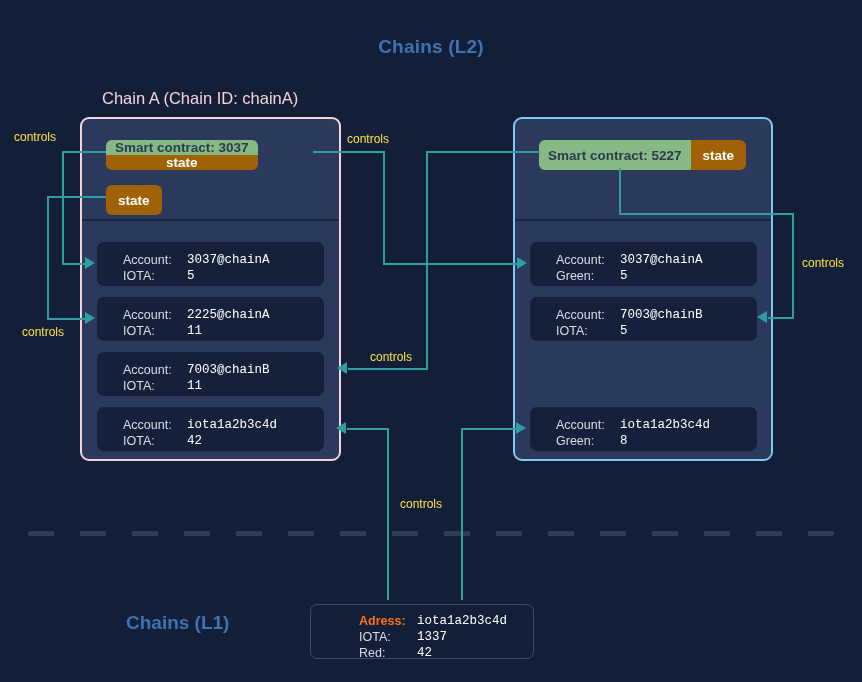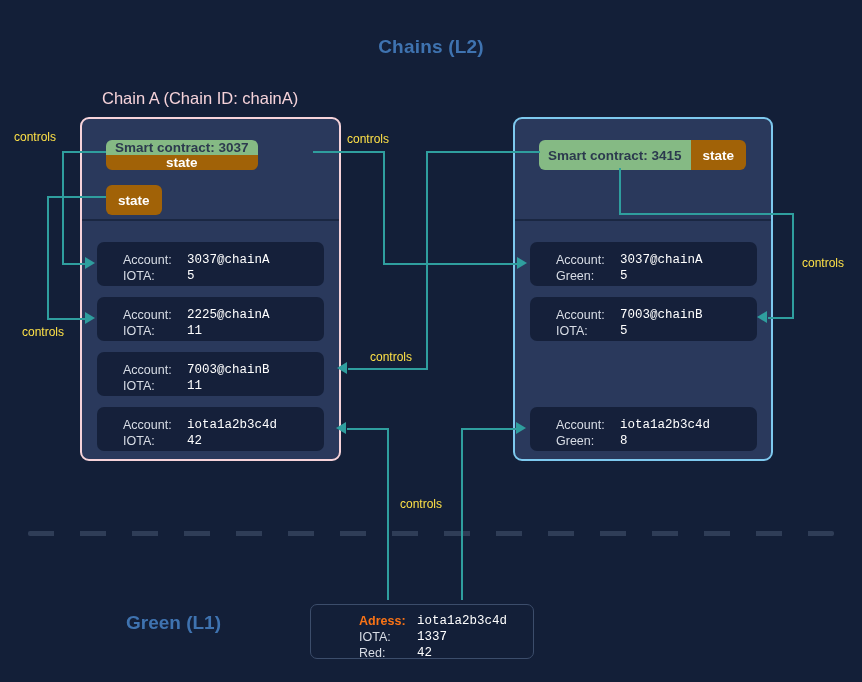--- a/index.html
+++ b/index.html
@@ -174,21 +174,21 @@
     font-size: 12px;
     white-space: nowrap;
   }
 </style>
 </head>
 <body>
 
 <div id="canvas">
 
   <div id="main-title">Chains (L2)</div>
-  <div id="tangle-title">Green (L1)</div>
+  <div id="tangle-title">Chains (L1)</div>
 
   <div class="chain-title" id="chainA-title">Chain A (Chain ID: chainA)</div>
 
   <div class="chain-box" id="chainA-box">
     <div class="chain-sep" style="top:100px;"></div>
 
     <div class="sc-row" style="left:24px; top:21px;flex-direction:column;">
       <div class="sc-name">Smart contract: 3037</div>
       <div class="sc-state">state</div>
     </div>
@@ -238,21 +238,21 @@
         <span class="acct-key">IOTA:</span>
         <span class="acct-val plain">42</span>
       </div>
     </div>
   </div>
 
   <div class="chain-box" id="chainB-box">
     <div class="chain-sep" style="top:100px;"></div>
 
     <div class="sc-row" style="left:24px; top:21px;">
-      <div class="sc-name">Smart contract: 3415</div>
+      <div class="sc-name">Smart contract: 5227</div>
       <div class="sc-state">state</div>
     </div>
 
     <div class="acct" style="left:15px; top:123px; width:227px; height:44px;">
       <div class="acct-line">
         <span class="acct-key">Account:</span>
         <span class="acct-val">3037@chainA</span>
       </div>
       <div class="acct-line">
         <span class="acct-key">Green:</span>

